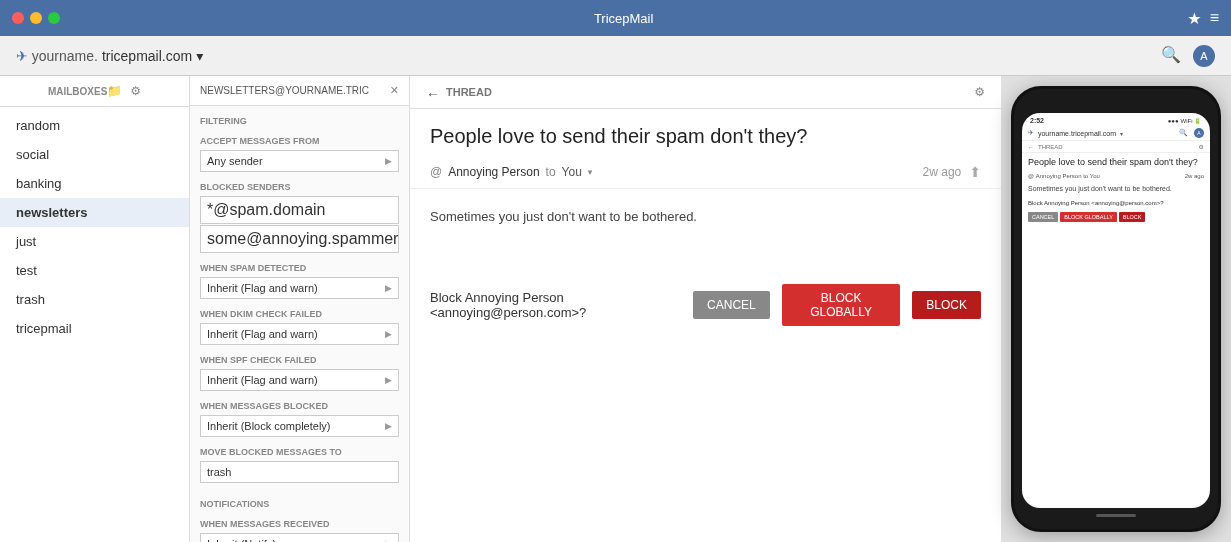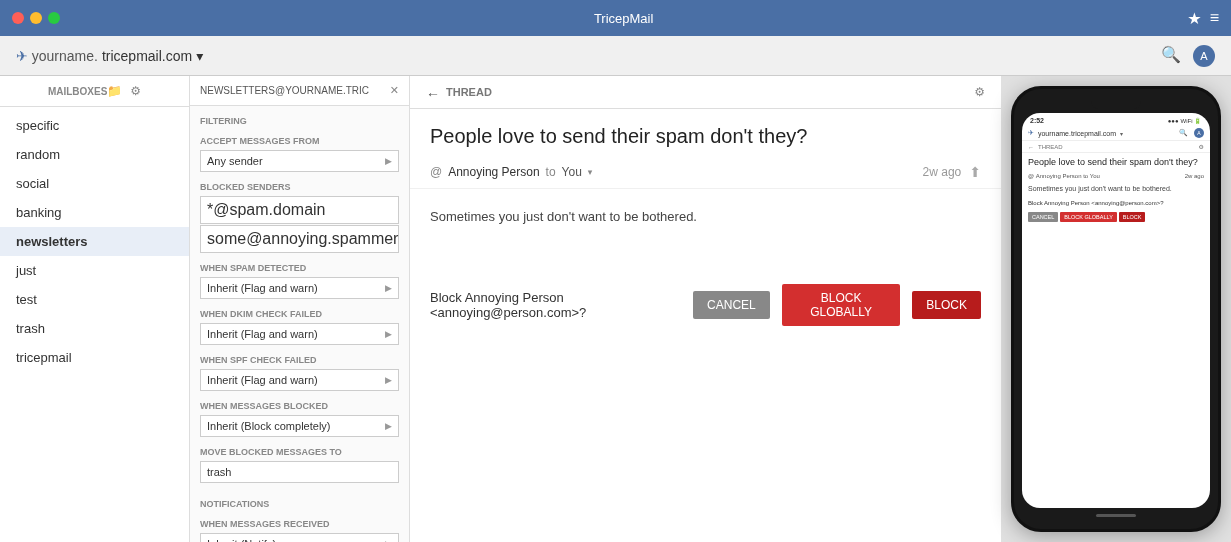--- a/index.html
+++ b/index.html
@@ -116,21 +116,20 @@
 
   <div class="sidebar">
     <div class="sidebar-header">
       <span class="sidebar-header-title">MAILBOXES</span>
       <div class="sidebar-header-icons">
         <span>📁</span>
         <span>⚙</span>
       </div>
     </div>
     <div class="sidebar-items">
-      <div class="sidebar-item">specific</div>
       <div class="sidebar-item">random</div>
       <div class="sidebar-item">social</div>
       <div class="sidebar-item">banking</div>
       <div class="sidebar-item active">newsletters</div>
       <div class="sidebar-item">just</div>
       <div class="sidebar-item">test</div>
       <div class="sidebar-item">trash</div>
       <div class="sidebar-item">tricepmail</div>
     </div>
   </div>

